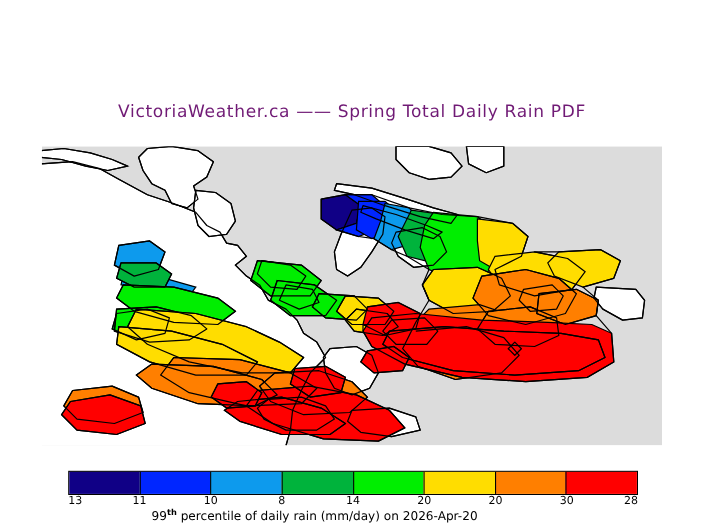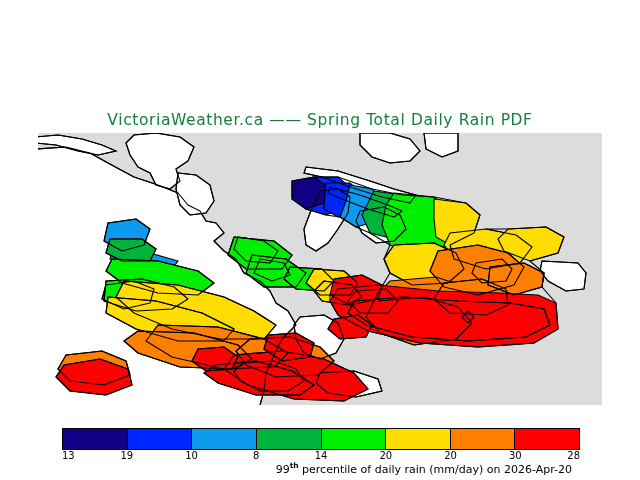--- a/index.html
+++ b/index.html
@@ -8,26 +8,26 @@
     background:#ffffff;
     font-family:"DejaVu Sans", sans-serif;
     overflow:hidden;
     position:relative;
   }
   #app{position:absolute;inset:0;}
 
   
   .title{
     position:absolute;
-    left:0;top:111px;width:640px;
+    left:0;top:92px;width:640px;
     text-align:center;
     font-family:"DejaVu Sans", sans-serif;
     font-size:15.5px;
     letter-spacing:0.6px;
-    color:#15803d;
+    color:#701a75;
     white-space:pre;
   }
 
   
   .map-panel{
     position:absolute;
     left:38px;top:133px;
     width:564px;height:272px;
     background:#ffffff;
     overflow:hidden;
@@ -60,21 +60,21 @@
     color:#000;
     white-space:nowrap;
   }
   .cbar-tick.first{transform:translateX(0);}
   .cbar-tick.mid{transform:translateX(-50%);}
   .cbar-tick.last{transform:translateX(-100%);}
 
   .cbar-caption{
     position:absolute;
     left:0;top:461px;width:572px;
-    text-align:right;
+    text-align:center;
     font-size:11px;
     font-family:"DejaVu Sans", sans-serif;
     color:#000;
     white-space:pre;
   }
   .cbar-caption sup{font-size:7.5px;vertical-align:super;font-weight:bold;}
 </style>
 </head>
 <body>
 
@@ -287,21 +287,21 @@
     <div class="cbar-seg" style="background: rgb(13, 154, 237);"></div>
     <div class="cbar-seg" style="background: rgb(0, 179, 60);"></div>
     <div class="cbar-seg" style="background: rgb(0, 238, 0);"></div>
     <div class="cbar-seg" style="background: rgb(255, 221, 0);"></div>
     <div class="cbar-seg" style="background: rgb(255, 127, 0);"></div>
     <div class="cbar-seg" style="background: rgb(255, 0, 0);"></div>
   </div>
 
   <div class="cbar-ticks">
     <span class="cbar-tick first" style="left:0%">13</span>
-    <span class="cbar-tick mid" style="left:12.5%">19</span>
+    <span class="cbar-tick mid" style="left:12.5%">11</span>
     <span class="cbar-tick mid" style="left:25%">10</span>
     <span class="cbar-tick mid" style="left:37.5%">8</span>
     <span class="cbar-tick mid" style="left:50%">14</span>
     <span class="cbar-tick mid" style="left:62.5%">20</span>
     <span class="cbar-tick mid" style="left:75%">20</span>
     <span class="cbar-tick mid" style="left:87.5%">30</span>
     <span class="cbar-tick last" style="left:100%">28</span>
   </div>
 
   <div class="cbar-caption"><span>99</span><sup>th</sup><span> percentile of daily rain (mm/day) on 2026-Apr-20</span></div>

